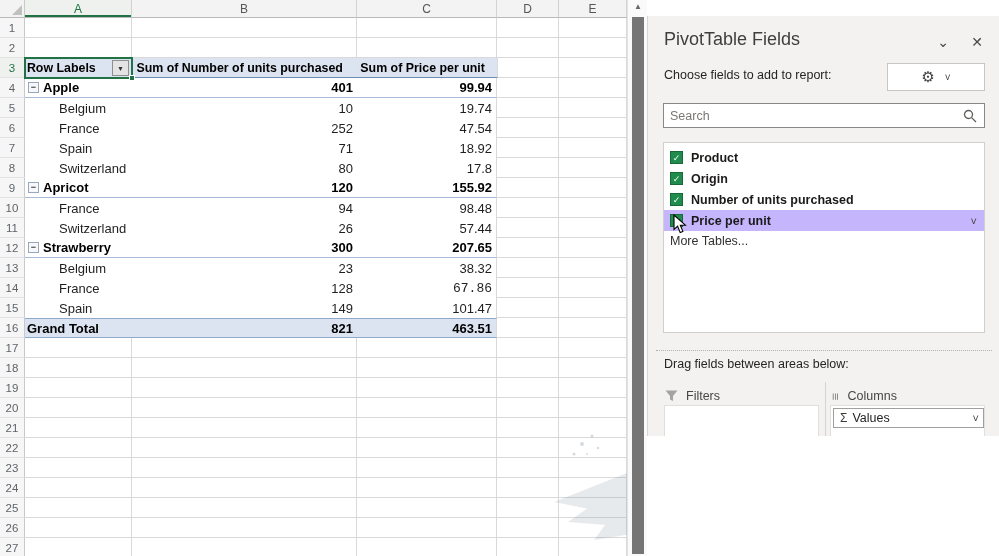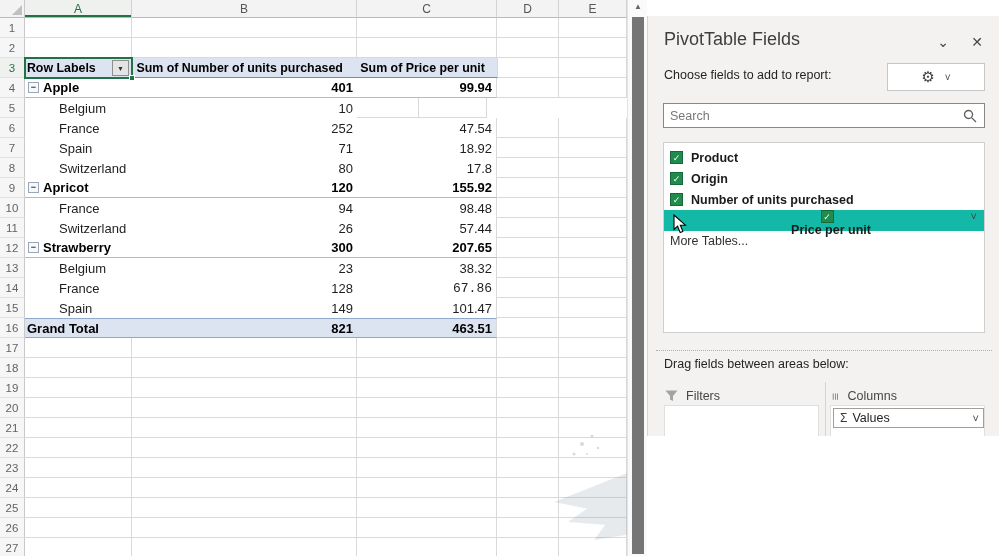--- a/index.html
+++ b/index.html
@@ -72,21 +72,21 @@
   #search-input{flex:1;border:none;outline:none;background:transparent;padding:0 6px;
         font-family:"Liberation Sans",sans-serif;font-size:12.5px;color:#252423;}
   #search-input::placeholder{color:#7a7874;}
   #search-icon{margin-right:7px;flex:0 0 auto;}
   #field-list{left:15px;top:126px;width:322px;height:191px;background:#fff;border:1px solid #d1cfcd;
         box-sizing:border-box;padding-top:4px;}
   .field-row{position:relative;height:21px;display:flex;align-items:center;padding-left:6px;cursor:pointer;}
   .field-row .cb{width:13px;height:13px;background:#1f8b4d;border:1px solid #17693a;box-sizing:border-box;
         display:flex;align-items:center;justify-content:center;color:#fff;font-size:9px;flex:0 0 auto;}
   .field-row .flabel{margin-left:8px;font-weight:700;color:#1b1a19;}
-  .field-row.hl{background:#14b8a6;flex-direction:column;}
+  .field-row.hl{background:#c4b5fd;}
   .field-row .rowchev{position:absolute;right:7px;font-size:11px;color:#444;}
   #more-tables{position:absolute;left:6px;top:91px;width:200px;color:#323130;cursor:pointer;}
   #cursor{left:25px;top:198px;z-index:10;pointer-events:none;}
   #dotted-sep{left:8px;top:334px;width:336px;border-top:1px dotted #b3b1af;}
   #drag-label{left:16px;top:341px;}
   #vdiv{left:177px;top:366px;width:1px;height:190px;background:#d6d4d2;}
   #hdiv{left:8px;top:477px;width:336px;height:1px;background:#d6d4d2;}
   .area-label{display:flex;align-items:center;gap:8px;color:#484644;}
   #lbl-filters{left:17px;top:373px;}
   #lbl-columns{left:184px;top:373px;}
@@ -159,20 +159,21 @@
           <div class="cell pvt num cr" style="width: 140px;">99.94</div>
           <div class="cell grid" style="width: 62px;"></div>
           <div class="cell grid" style="width: 68px;"></div>
         </div>
         <div class="srow r-detail">
           <div class="rowhdr">5</div>
           <div class="cell pvt" style="width: 107px;">
             <span class="ind2">Belgium</span>
           </div>
           <div class="cell pvt num" style="width: 225px;">10</div>
+          <div class="cell pvt num cr" style="width: 140px;">19.74</div>
           <div class="cell grid" style="width: 62px;"></div>
           <div class="cell grid" style="width: 68px;"></div>
         </div>
         <div class="srow r-detail">
           <div class="rowhdr">6</div>
           <div class="cell pvt" style="width: 107px;">
             <span class="ind2">France</span>
           </div>
           <div class="cell pvt num" style="width: 225px;">252</div>
           <div class="cell pvt num cr" style="width: 140px;">47.54</div>

